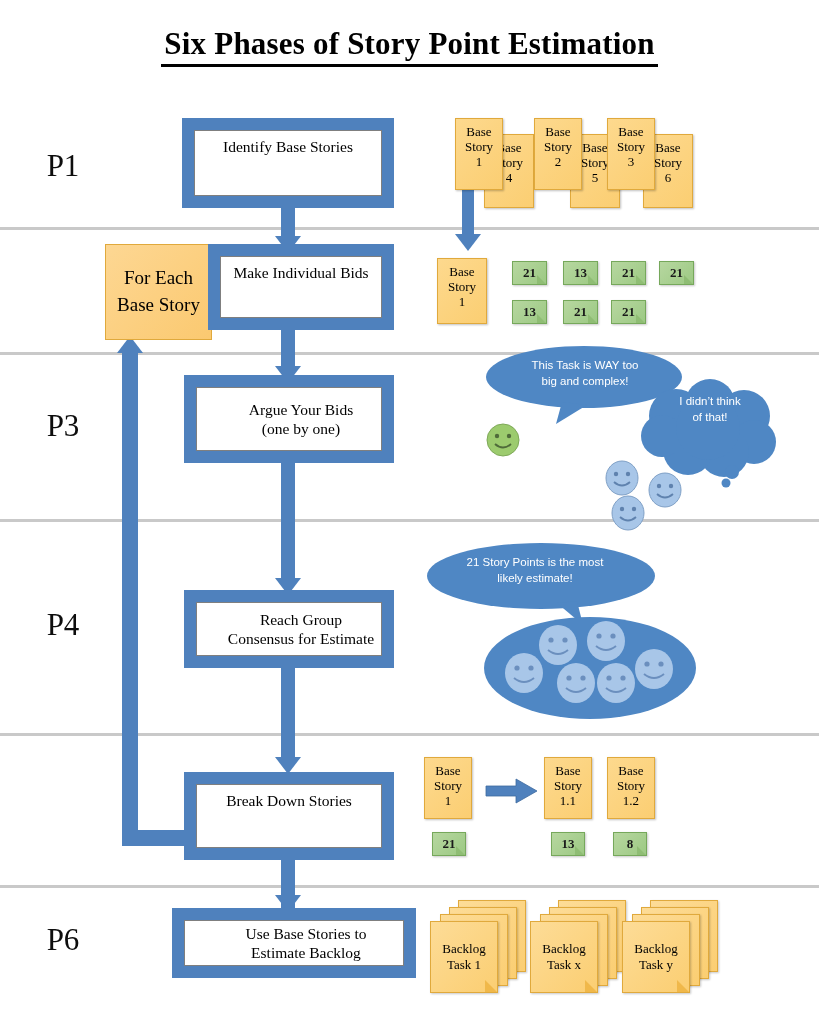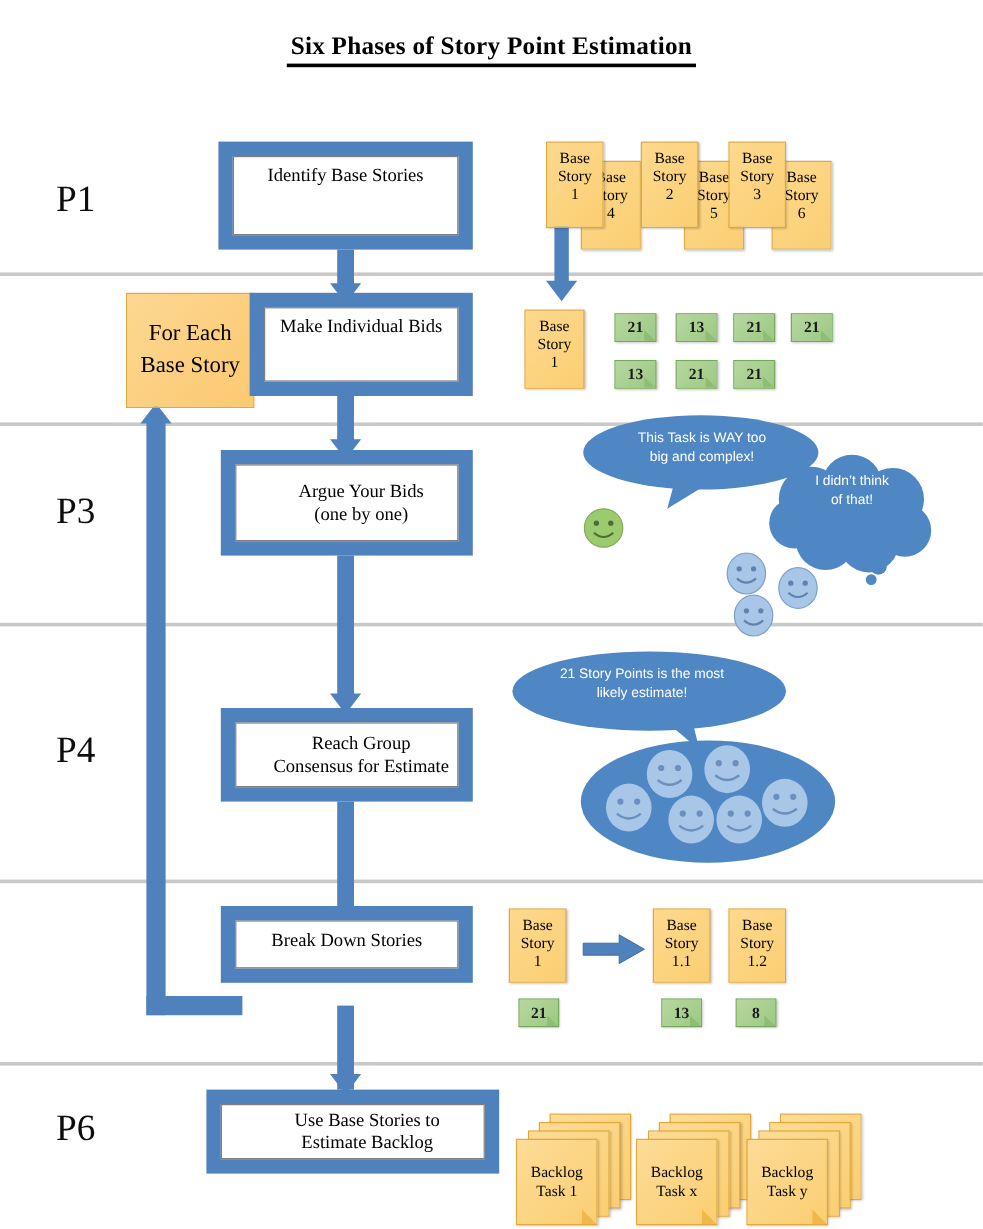--- a/index.html
+++ b/index.html
@@ -2,21 +2,21 @@
 <html><head>
 <meta charset="utf-8">
 <style>
   html,body{margin:0;padding:0;background:#ffffff;}
   body{width:819px;height:1024px;position:relative;overflow:hidden;
        font-family:"Liberation Serif",serif;color:#000;}
   #stage{position:absolute;left:0;top:0;width:819px;height:1024px;}
 
   
   .title{position:absolute;left:0;top:26px;width:819px;text-align:center;
-         font-family:"Liberation Serif",serif;font-weight:bold;font-size:21px;
+         font-family:"Liberation Serif",serif;font-weight:bold;font-size:31px;
          letter-spacing:.2px;}
   .title span{border-bottom:3px solid #000;padding:0 3px 2px 3px;display:inline-block;}
 
   
   .divider{position:absolute;left:0;width:819px;height:3px;background:#c9c9c9;}
 
   
   .plabel{position:absolute;font-family:"Liberation Serif",serif;font-size:31px;
           color:#0d0d0d;width:110px;text-align:center;left:8px;}
 
@@ -62,21 +62,21 @@
   .bubble-txt{position:absolute;color:#ffffff;font-family:"Liberation Sans",sans-serif;
               font-size:11.5px;line-height:1.35;text-align:center;}
   svg{position:absolute;overflow:visible;}
 
   
   .stackwrap{position:absolute;}
   .stackcard{position:absolute;background:linear-gradient(135deg,#FDDC97 0%,#FBCE72 100%);
              border:1px solid #E0A93C;box-sizing:border-box;
              font-family:"Liberation Serif",serif;font-size:13px;line-height:1.2;
              text-align:center;color:#000;display:flex;align-items:center;
-             justify-content:center;box-shadow:1px 1px 2px rgba(0,0,0,.22);margin-top:28px;}
+             justify-content:center;box-shadow:1px 1px 2px rgba(0,0,0,.22);}
 </style>
 </head>
 <body>
 
 <div id="stage">
 
   <div class="title">
     <span>Six Phases of Story Point Estimation</span>
   </div>
 
@@ -330,21 +330,21 @@
       <circle cx="27" cy="16" r="2.6" fill="#6B8FBE"></circle>
     <path d="M10 26 Q20 34 30 26" stroke="#6B8FBE" stroke-width="2" fill="none"></path>
   </svg>
   <svg style="left:634px;top:648px;width:40px;height:42px" viewBox="0 0 40 42">
     <ellipse cx="20" cy="21" rx="19" ry="20" fill="#A8C6E8"></ellipse>
     <circle cx="13" cy="16" r="2.6" fill="#6B8FBE"></circle>
       <circle cx="27" cy="16" r="2.6" fill="#6B8FBE"></circle>
     <path d="M10 26 Q20 34 30 26" stroke="#6B8FBE" stroke-width="2" fill="none"></path>
   </svg>
 
-  <div class="pbox" style="left:184px;top:755px;width:210px;height:64px;z-index:4">
+  <div class="pbox" style="left:184px;top:772px;width:210px;height:88px;z-index:4">
     <div class="inner">
       <div class="txt">Break Down Stories</div>
     </div>
   </div>
   <div class="vconn" style="left:281px;top:838px;height:70px"></div>
   <div class="arrow-d" style="left:275px;top:895px"></div>
 
   <div class="note" style="left:424px;top:757px;width:48px;height:62px">
     <div>
       <span>Base</span><br>

